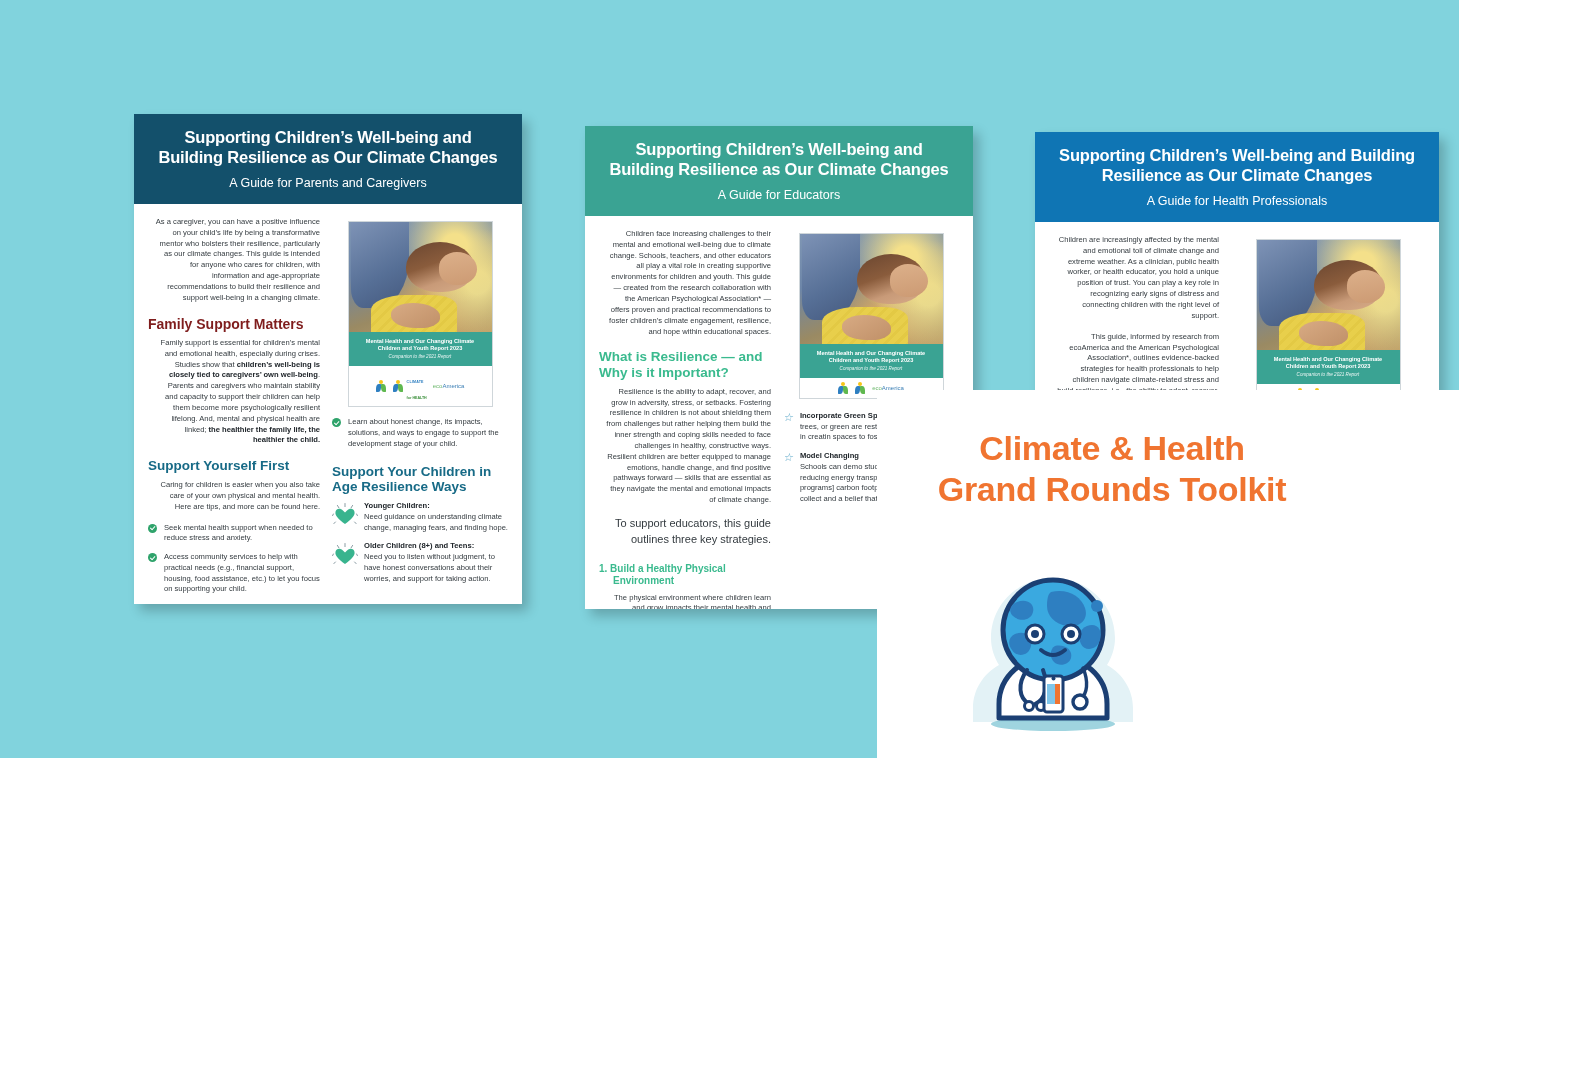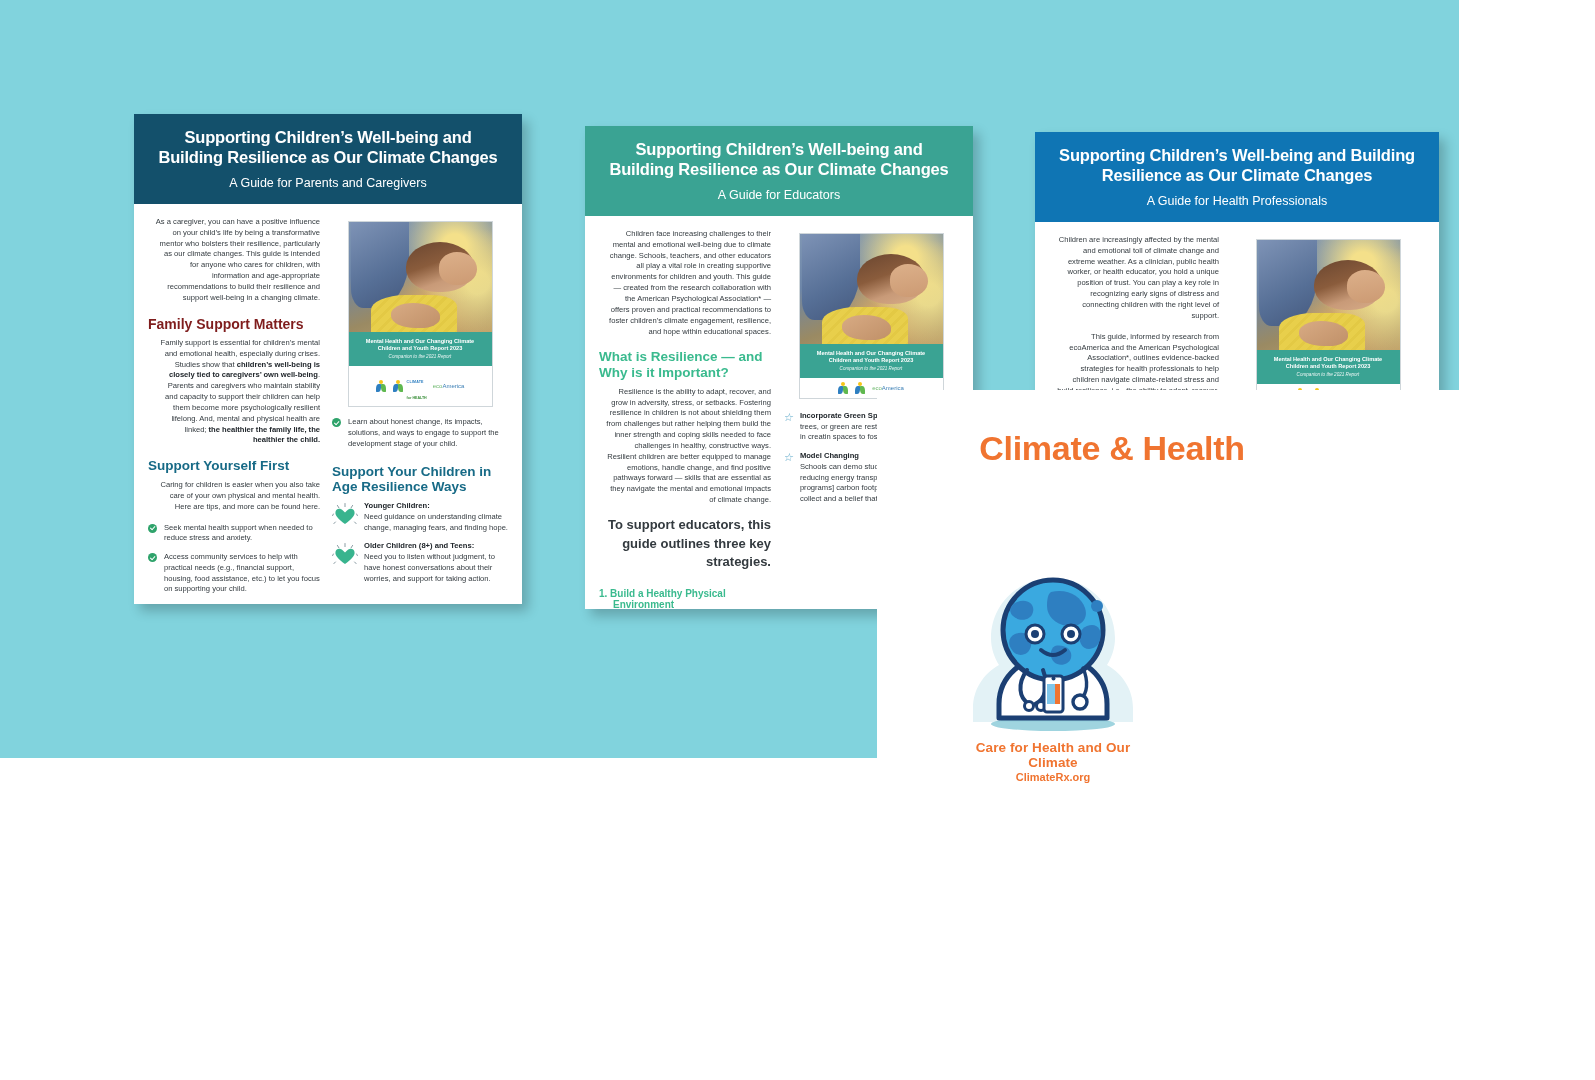--- a/index.html
+++ b/index.html
@@ -379,21 +379,21 @@
     <div class="doc-sub" style="font-size:12.5px;">A Guide for Educators</div>
   </div>
   <div class="doc-body">
     <div class="col-left" style="width:172px;">
       <p class="p" style="font-size:7.6px;">Children face increasing challenges to their mental and emotional well-being due to climate change. Schools, teachers, and other educators all play a vital role in creating supportive environments for children and youth. This guide — created from the research collaboration with the American Psychological Association* — offers proven and practical recommendations to foster children’s climate engagement, resilience, and hope within educational spaces.</p>
       <div class="h" style="color:#3aba8e; font-size:13.5px;">
         <span>What is Resilience — and</span><br>
         <span>Why is it Important?</span>
       </div>
       <p class="p" style="font-size:7.6px;">Resilience is the ability to adapt, recover, and grow in adversity, stress, or setbacks. Fostering resilience in children is not about shielding them from challenges but rather helping them build the inner strength and coping skills needed to face challenges in healthy, constructive ways. Resilient children are better equipped to manage emotions, handle change, and find positive pathways forward — skills that are essential as they navigate the mental and emotional impacts of climate change.</p>
-      <p class="p" style="font-size:13px;font-weight:bold;">To support educators, this guide outlines three key strategies.</p>
+      <p class="p" style="font-size:11px;">To support educators, this guide outlines three key strategies.</p>
       <div class="h" style="color:#3aba8e; font-size:10px; margin-top:16px;">
         <span>1. Build a Healthy Physical</span><br>
         <span style="padding-left:14px; display:inline-block;">Environment</span>
       </div>
       <p class="p" style="font-size:7.6px;">
         <span>The physical environment where children learn and grow impacts their mental health and emotional resilience. Schools and childcare facilities can </span>
       </p>
     </div>
 
     <div class="col-right">
@@ -529,20 +529,21 @@
         </span>
       </div>
     </div>
   </div>
 </div>
 
 <div id="overlay-panel"></div>
 
 <div id="toolkit-title">
   <div>Climate &amp; Health</div>
+  <div>Grand Rounds Toolkit</div>
 </div>
 
 <div id="mascot">
   <svg viewBox="0 0 196 170" width="196" height="170" aria-hidden="true">
 
     <path d="M98 6 C132 6 160 32 160 66 C160 76 157 85 152 93 C168 102 178 118 178 136 L178 150 L18 150 L18 136 C18 118 28 102 44 93 C39 85 36 76 36 66 C36 32 64 6 98 6 Z" fill="#e3f2f6"></path>
 
     <ellipse cx="98" cy="152" rx="62" ry="7" fill="#7fc6d4" opacity=".75"></ellipse>
 
     <path d="M98 84 C128 84 152 104 152 132 L152 146 L44 146 L44 132 C44 104 68 84 98 84 Z" fill="#ffffff" stroke="#1b3f73" stroke-width="5" stroke-linejoin="round"></path>
@@ -570,23 +571,19 @@
     <circle cx="74" cy="134" r="4.5" fill="#ffffff" stroke="#1b3f73" stroke-width="3"></circle>
     <circle cx="86" cy="134" r="4.5" fill="#ffffff" stroke="#1b3f73" stroke-width="3"></circle>
     <path d="M128 96 C134 110 132 122 126 126" fill="none" stroke="#1b3f73" stroke-width="3.4" stroke-linecap="round"></path>
     <circle cx="125" cy="130" r="7" fill="#ffffff" stroke="#1b3f73" stroke-width="3.4"></circle>
 
     <rect x="89" y="104" width="19" height="36" rx="3" fill="#ffffff" stroke="#1b3f73" stroke-width="3"></rect>
     <rect x="92" y="112" width="13" height="20" fill="#7fc6ea"></rect>
     <rect x="100" y="112" width="5" height="20" fill="#f07430"></rect>
     <circle cx="98.5" cy="106.5" r="2" fill="#1b3f73"></circle>
   </svg>
-  <div class="cap-txt">
-    <div class="c1">Care for Health and Our Climate</div>
-    <div class="c2">ClimateRx.org</div>
-  </div>
 </div>
 
 <div id="bottom-logos">
   
 
   
 </div>
 
 </body></html>

